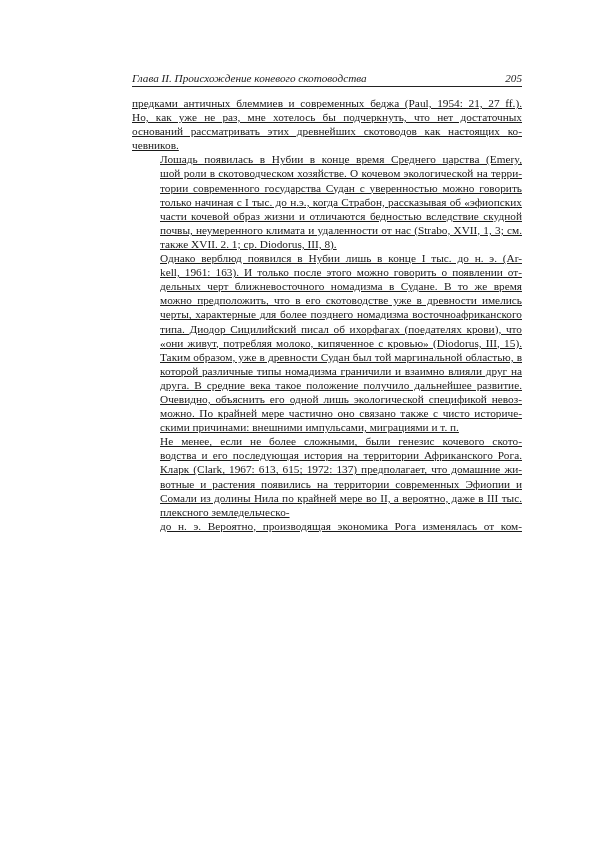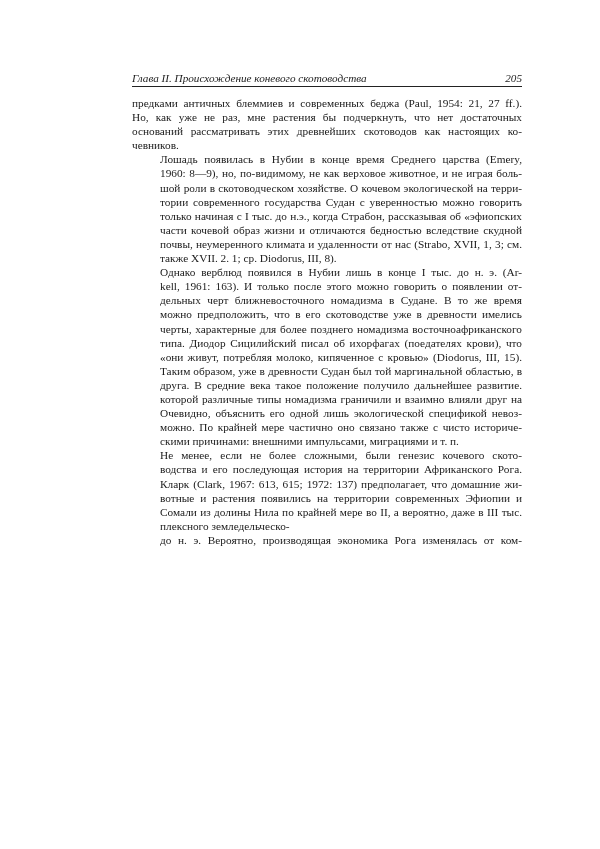--- a/index.html
+++ b/index.html
@@ -7,59 +7,58 @@
   .page { position: absolute; left: 132px; top: 72px; width: 390px; }
   .running-head {
     display: flex; justify-content: space-between; align-items: center;
     font-family: "Liberation Serif", serif; font-style: italic;
     font-size: 11.2px; color: #222; border-bottom: 1px solid #222;
     padding-bottom: 1px; line-height: 13px;
   }
   .body-text { margin-top: 9px; font-family: "Liberation Serif", serif; font-size: 11.3px; line-height: 14.1px; color: #1a1a1a; text-align: justify; }
   .para { margin: 0; text-indent: 0; }
   .para.indent { text-indent: 28px; }
-  .line { display: block; text-align: justify; text-align-last: justify; white-space: nowrap; }
+  .line { display: block; text-align: justify; text-align-last: justify; white-space: nowrap; text-decoration: underline; }
   .line.last { text-align-last: left; }
 </style>
 </head>
 <body>
 
 <div class="page">
   <div class="running-head">
     <span>Глава II. Происхождение коневого скотоводства</span>
     <span>205</span>
   </div>
   <div class="body-text" id="body">
       <p class="para">
         <span class="line">предками античных блеммиев и современных беджа (Paul, 1954: 21, 27 ff.).</span>
-        <span class="line">Но, как уже не раз, мне растения бы подчеркнуть, что нет достаточных</span>
+        <span class="line">Но, как уже не раз, мне хотелось бы подчеркнуть, что нет достаточных</span>
         <span class="line">оснований рассматривать этих древнейших скотоводов как настоящих ко-</span>
         <span class="line last">чевников.</span>
       </p>
       <p class="para indent">
         <span class="line" style="text-indent: 28px;">Лошадь появилась в Нубии в конце время Среднего царства (Emery,</span>
-        <span class="line">1960: 8—9), но, по-видимому, не как верховое животное, и не играя боль-</span>
         <span class="line">шой роли в скотоводческом хозяйстве. О кочевом экологической на терри-</span>
         <span class="line">тории современного государства Судан с уверенностью можно говорить</span>
         <span class="line">только начиная с I тыс. до н.э., когда Страбон, рассказывая об «эфиопских</span>
         <span class="line">части кочевой образ жизни и отличаются бедностью вследствие скудной</span>
         <span class="line">почвы, неумеренного климата и удаленности от нас (Strabo, XVII, 1, 3; см.</span>
         <span class="line last">также XVII. 2. 1; ср. Diodorus, III, 8).</span>
       </p>
       <p class="para indent">
         <span class="line" style="text-indent: 28px;">Однако верблюд появился в Нубии лишь в конце I тыс. до н. э. (Ar-</span>
         <span class="line">kell, 1961: 163). И только после этого можно говорить о появлении от-</span>
         <span class="line">дельных черт ближневосточного номадизма в Судане. В то же время</span>
         <span class="line">можно предположить, что в его скотоводстве уже в древности имелись</span>
         <span class="line">черты, характерные для более позднего номадизма восточноафриканского</span>
         <span class="line">типа. Диодор Сицилийский писал об ихорфагах (поедателях крови), что</span>
         <span class="line">«они живут, потребляя молоко, кипяченное с кровью» (Diodorus, III, 15).</span>
         <span class="line">Таким образом, уже в древности Судан был той маргинальной областью, в</span>
+        <span class="line">которой различные типы номадизма граничили и взаимно влияли друг на</span>
         <span class="line">друга. В средние века такое положение получило дальнейшее развитие.</span>
-        <span class="line">которой различные типы номадизма граничили и взаимно влияли друг на</span>
         <span class="line">Очевидно, объяснить его одной лишь экологической спецификой невоз-</span>
         <span class="line">можно. По крайней мере частично оно связано также с чисто историче-</span>
         <span class="line last">скими причинами: внешними импульсами, миграциями и т. п.</span>
       </p>
       <p class="para indent">
         <span class="line" style="text-indent: 28px;">Не менее, если не более сложными, были генезис кочевого ското-</span>
         <span class="line">водства и его последующая история на территории Африканского Рога.</span>
         <span class="line">Кларк (Clark, 1967: 613, 615; 1972: 137) предполагает, что домашние жи-</span>
         <span class="line">вотные и растения появились на территории современных Эфиопии и</span>
         <span class="line">Сомали из долины Нила по крайней мере во II, а вероятно, даже в III тыс.</span>

